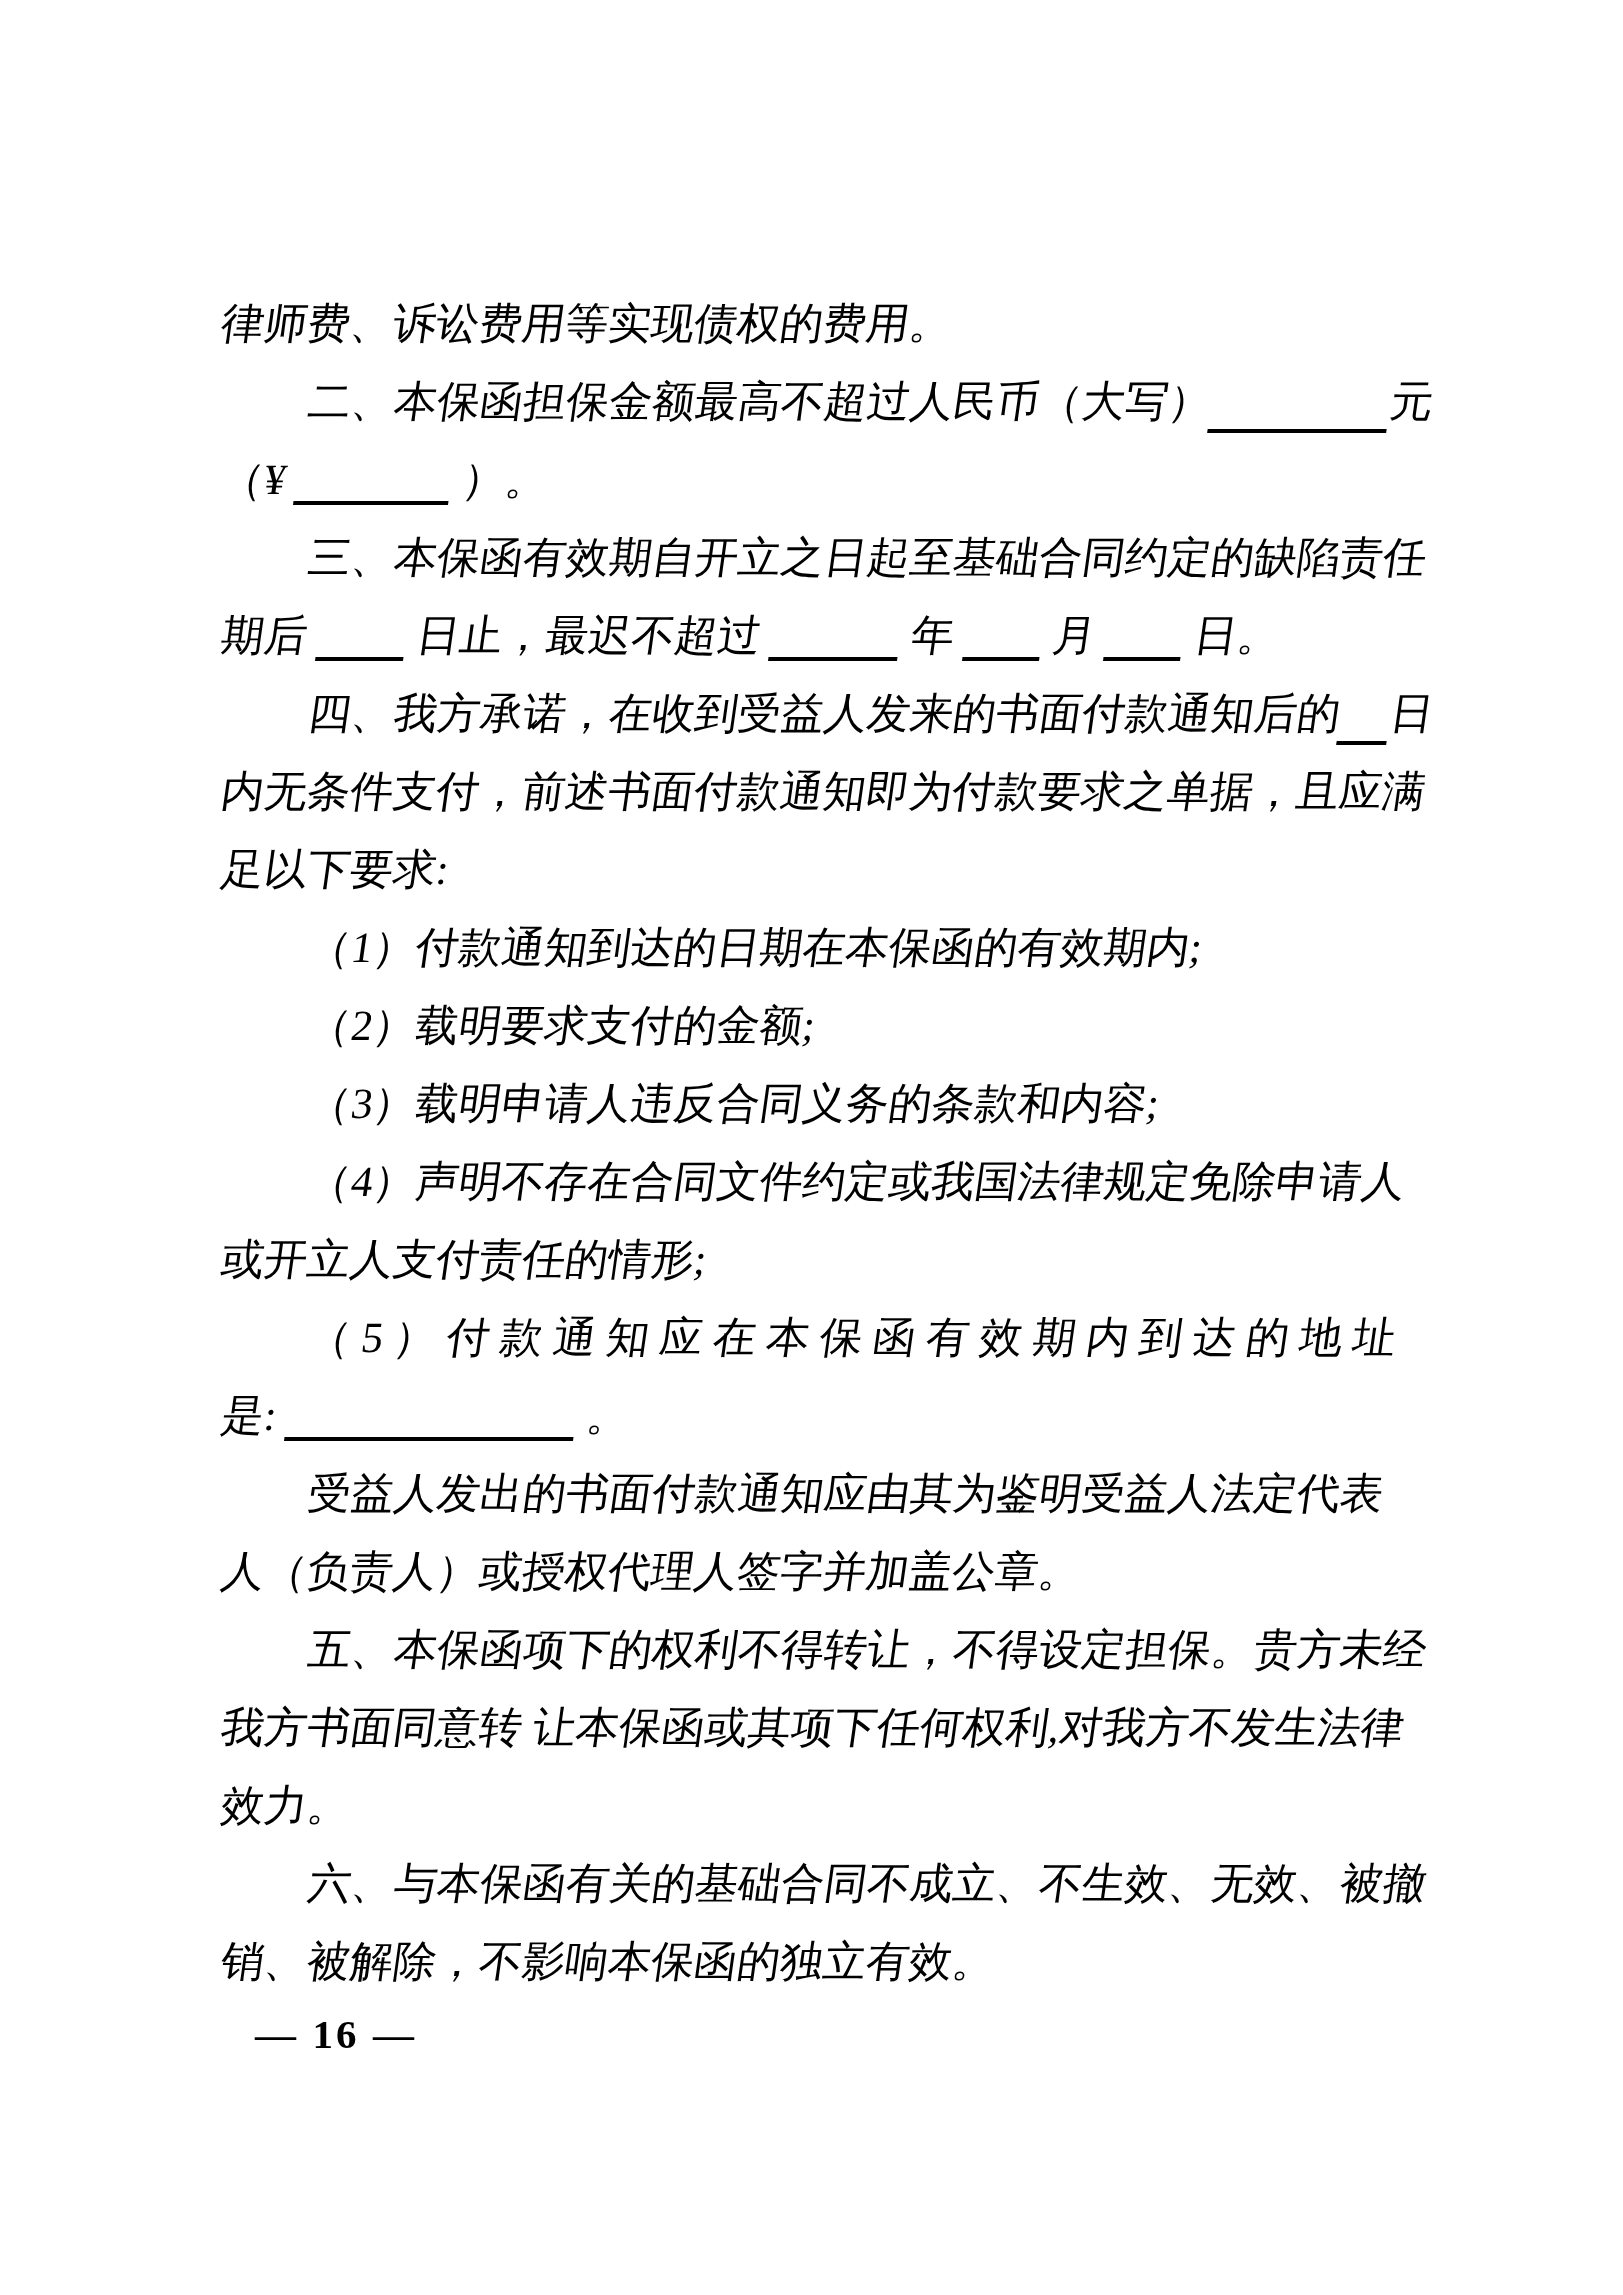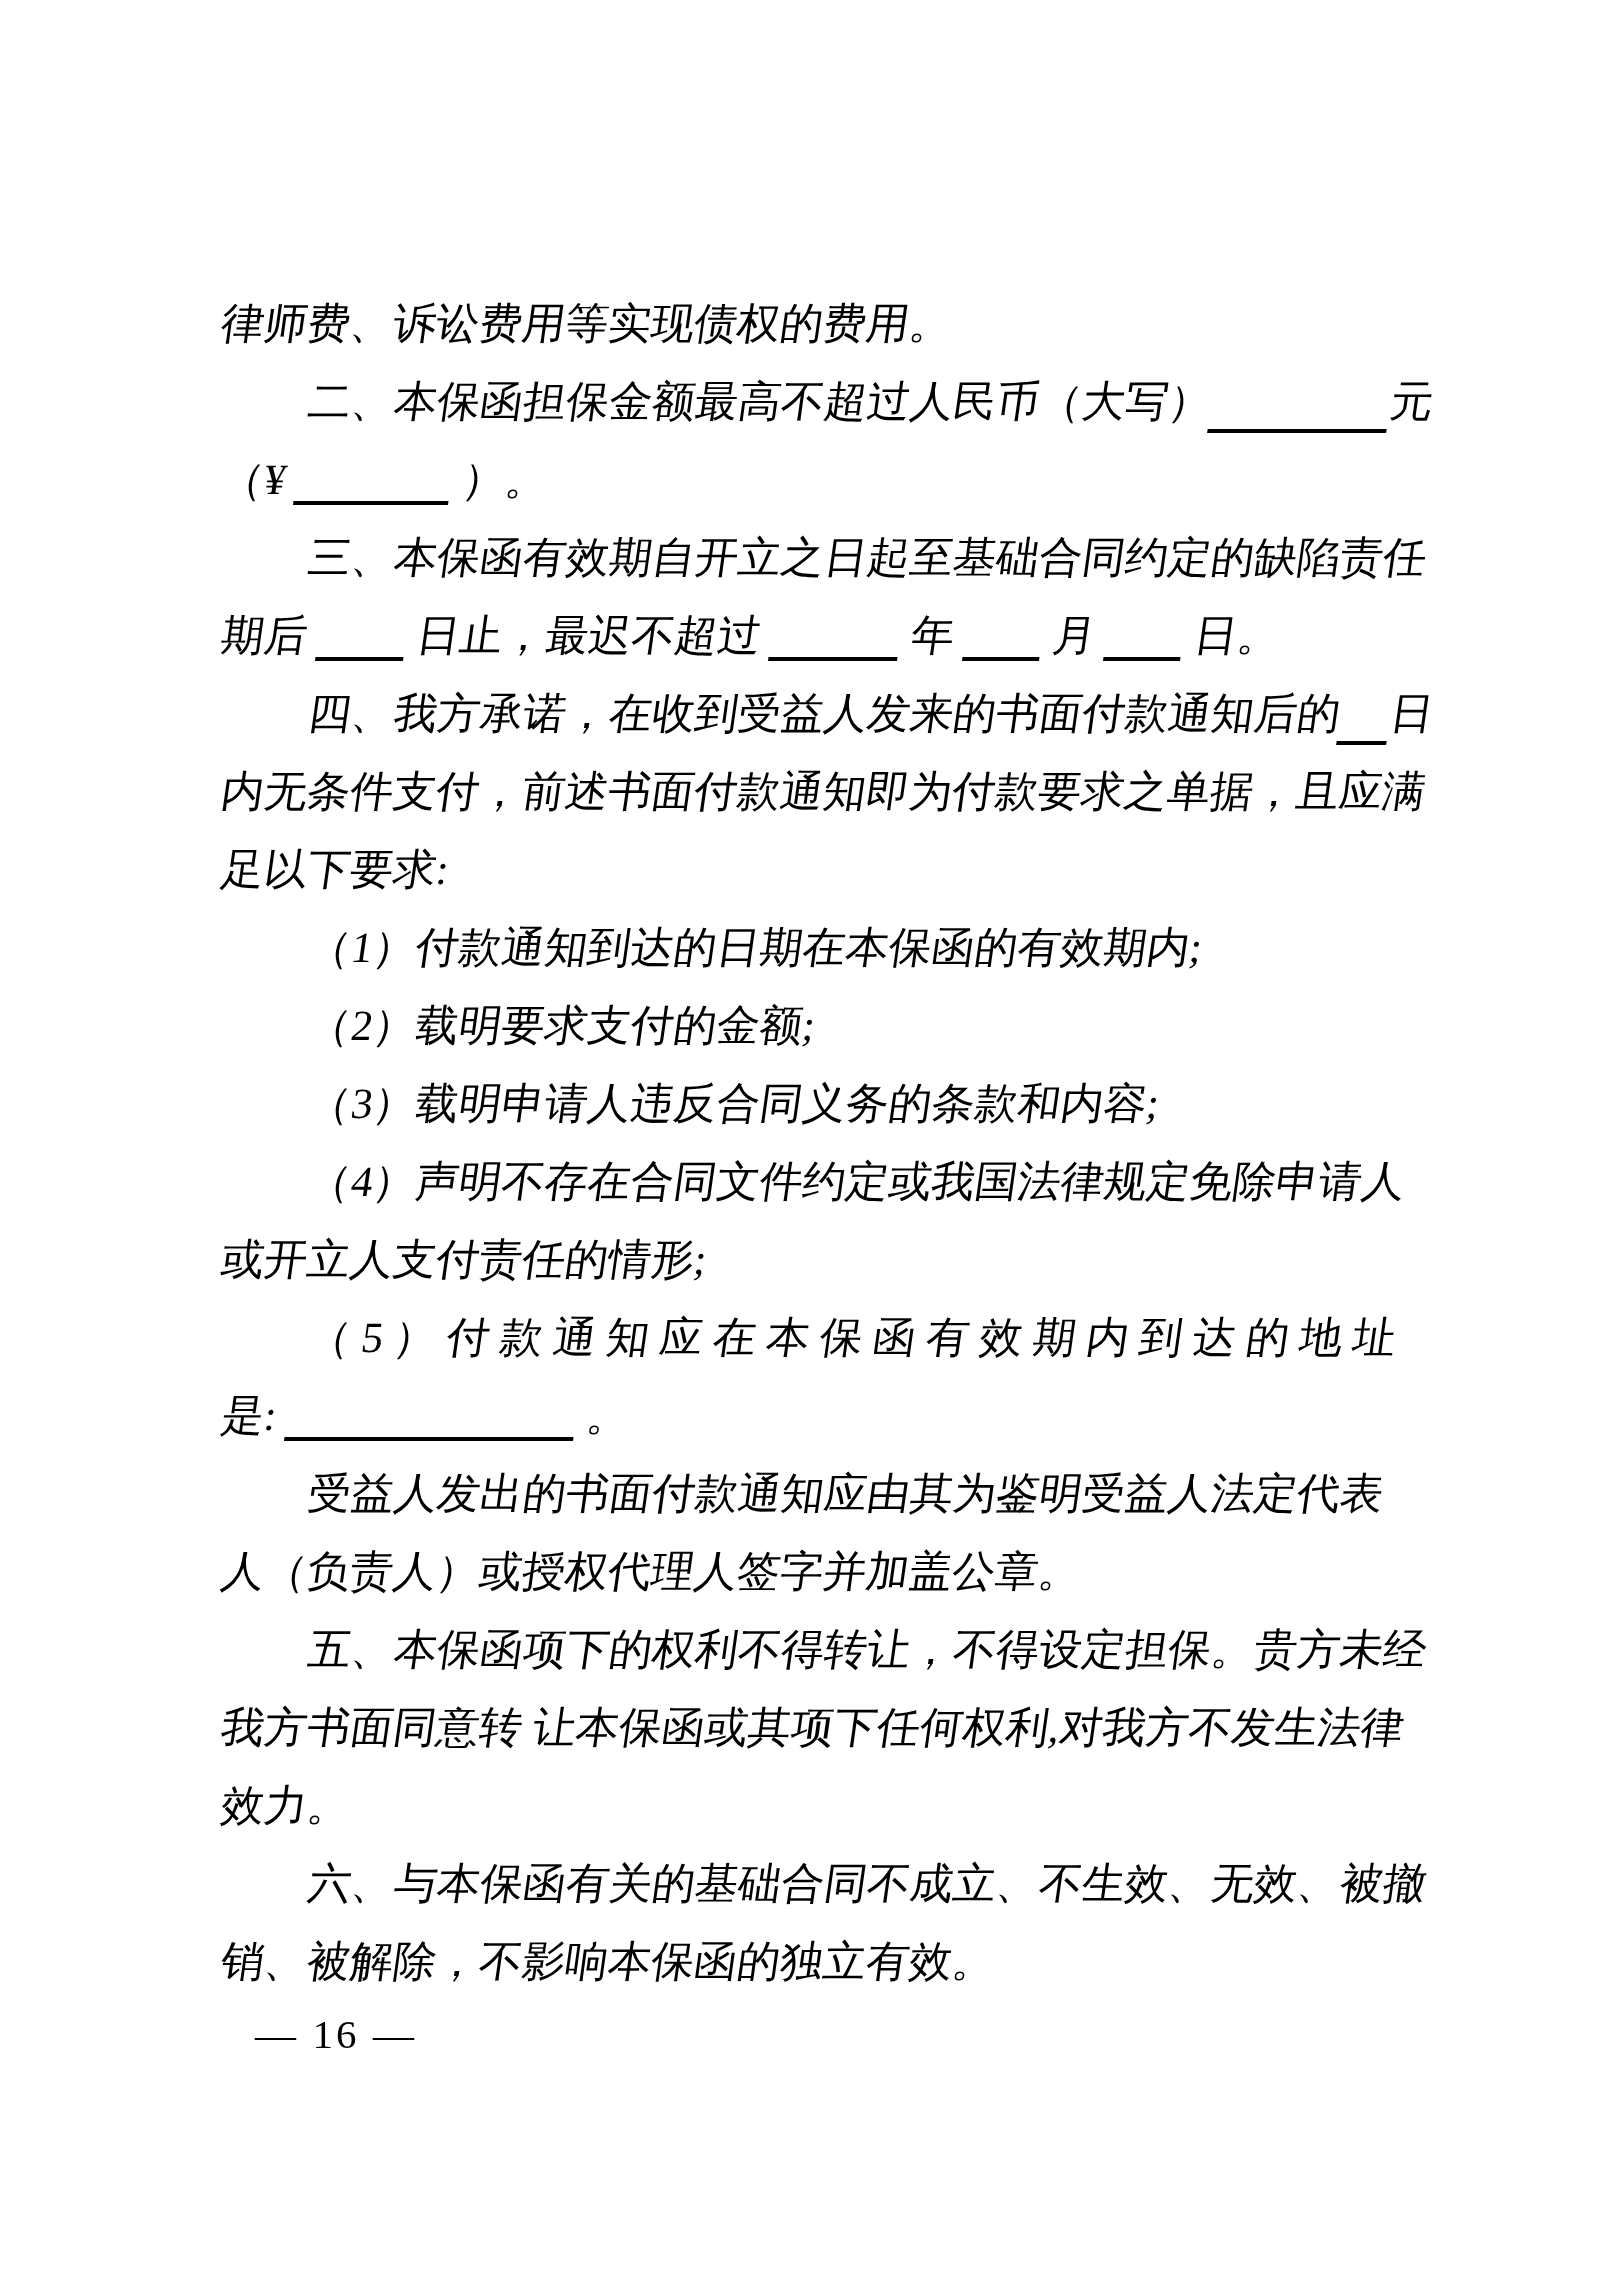--- a/index.html
+++ b/index.html
@@ -34,21 +34,21 @@
     border-bottom:4.6px solid #000;
     margin-bottom:7.7px;
   }
   .w150{width:77px;}
   .w170{width:88px;}
   .w250{width:129px;}
   .w300{width:155px;}
   .w560{width:289px;}
   .footer{
     position:absolute;left:255px;top:2005px;
-    font-size:41px;line-height:58px;letter-spacing:3.1px;
+    font-size:41px;line-height:58px;letter-spacing:3.1px;font-weight:bold;
   }
 </style>
 </head>
 <body>
 
 <div class="page">
   <div class="content">
 
     <div class="line">律师费、诉讼费用等实现债权的费用。</div>
 

